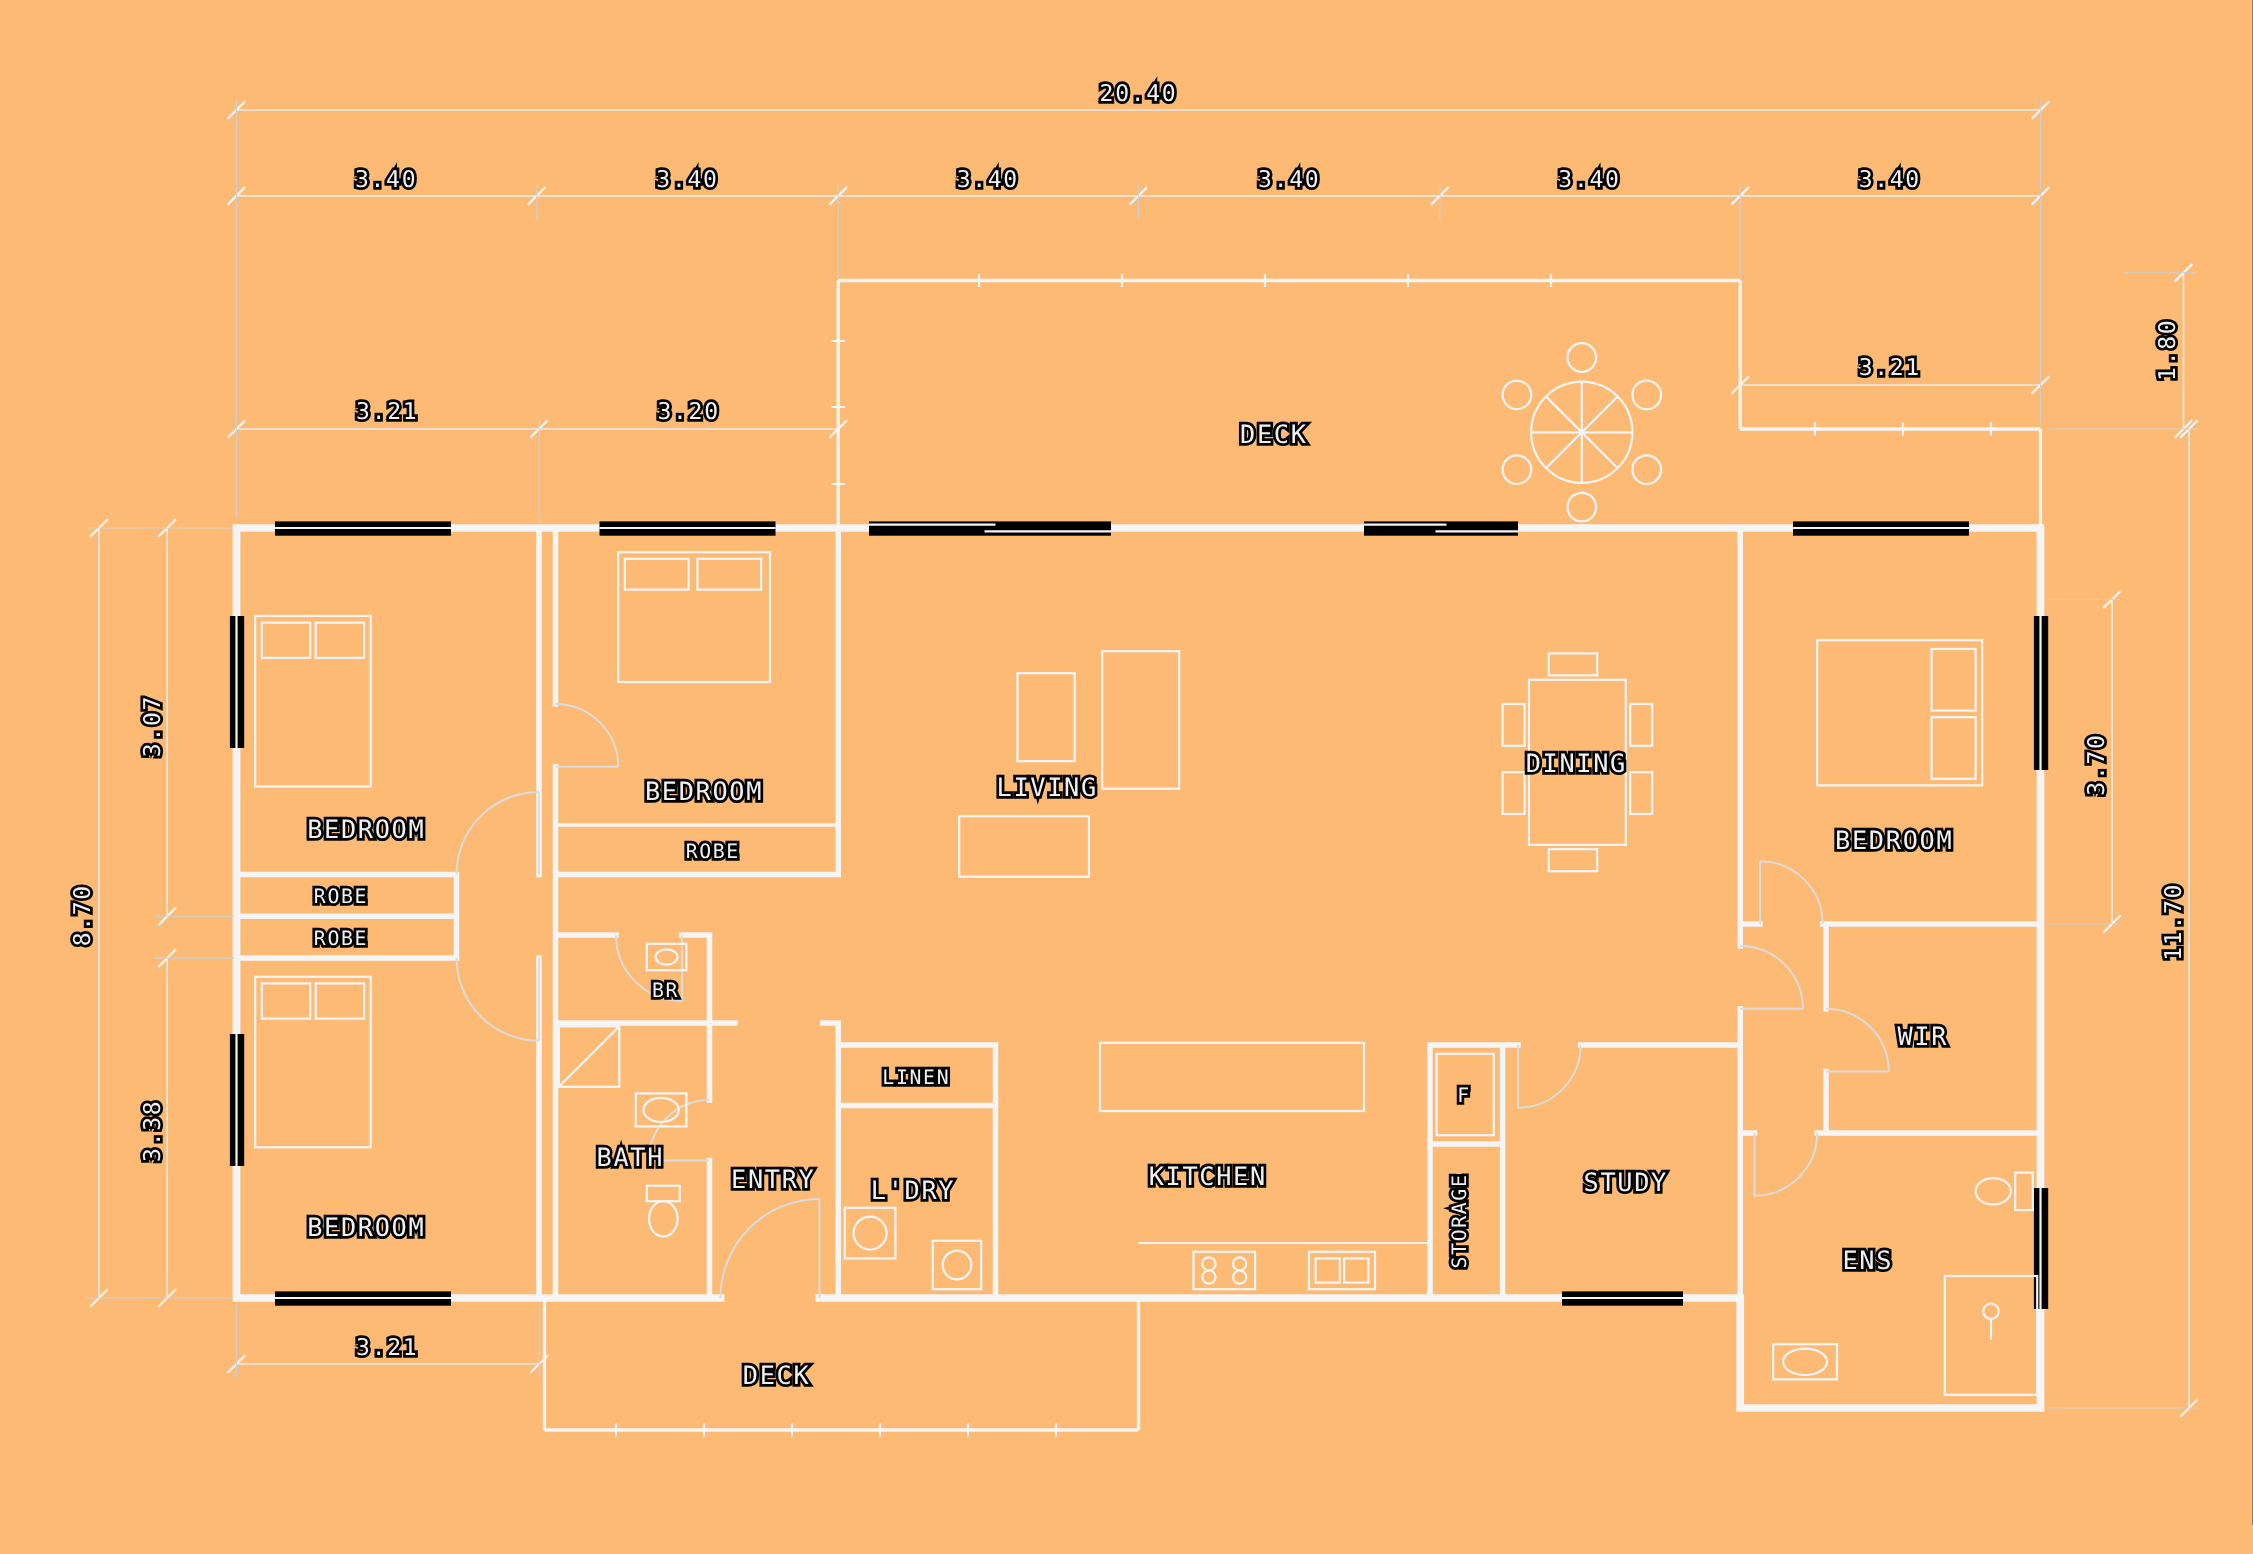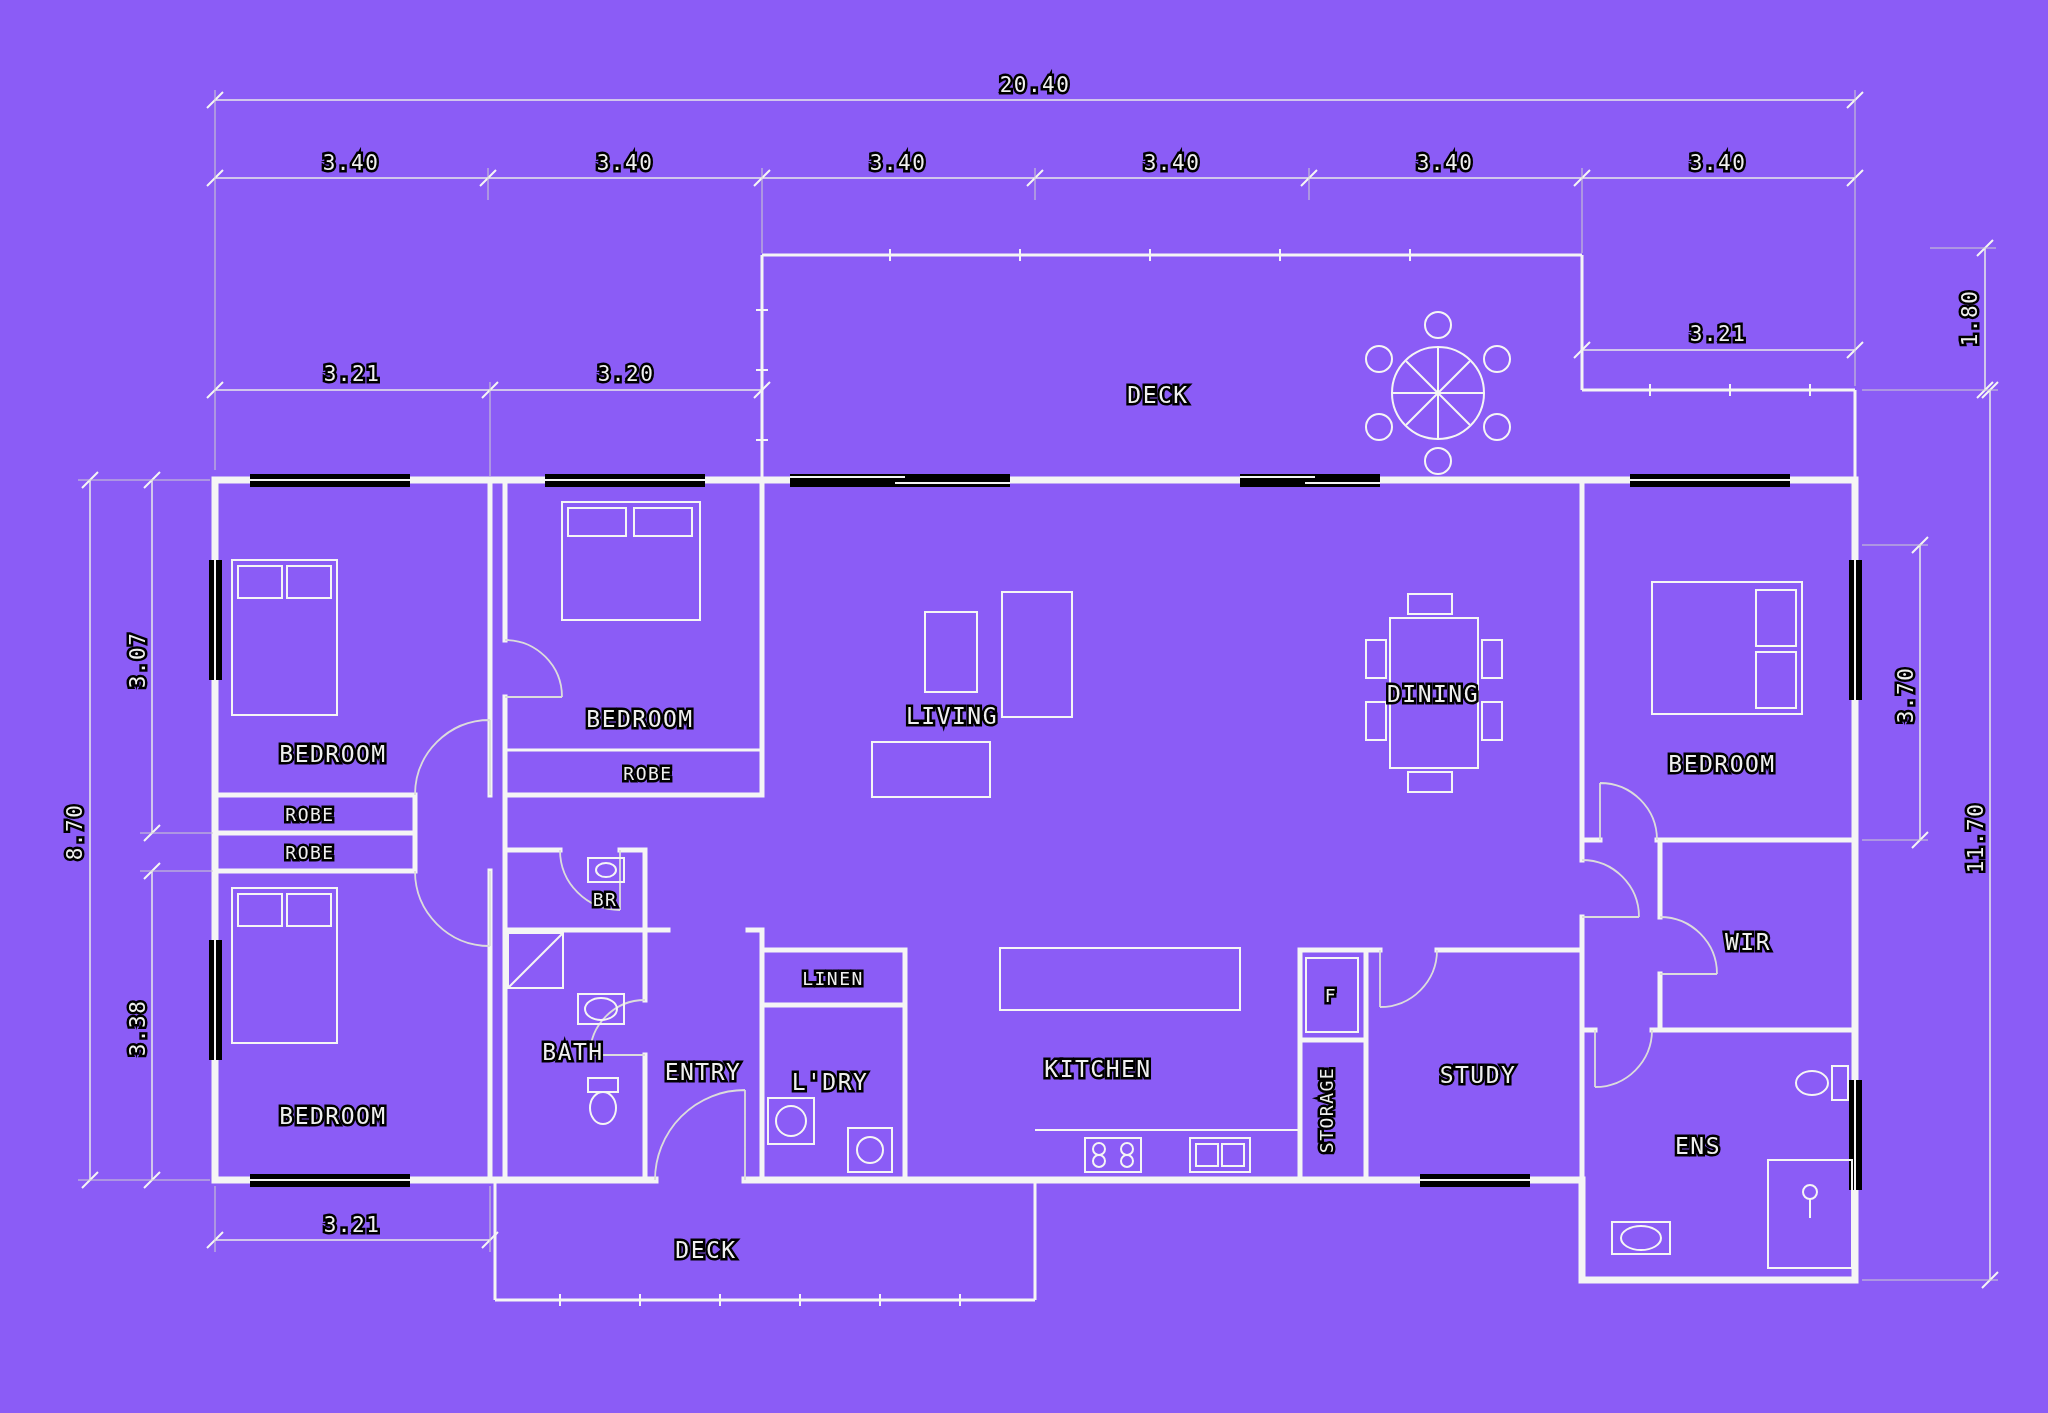--- a/index.html
+++ b/index.html
@@ -1,16 +1,16 @@
 <!DOCTYPE html>
 <html><head>
 <meta charset="utf-8">
 <style>
   html,body{margin:0;padding:0;background:#000;}
-  #stage{position:relative;width:2048px;height:1413px;background:#8b5cf6;overflow:hidden;}
+  #stage{position:relative;width:2048px;height:1413px;background:#fdba74;overflow:hidden;}
   svg{display:block;}
   .t{fill:#f0f0f0;font-family:"DejaVu Sans Mono","Liberation Mono",monospace;text-anchor:middle;
      paint-order:stroke;stroke:#000;stroke-width:5px;letter-spacing:1.5px;}
   .dimt{font-size:21px;}
   .roomt{font-size:23px;}
   .smallt{font-size:18px;}
   .wext{stroke:#f5f5f5;stroke-width:7;fill:none;stroke-linecap:square;}
   .wint{stroke:#f5f5f5;stroke-width:5;fill:none;stroke-linecap:square;}
   .wthin{stroke:#f5f5f5;stroke-width:3;fill:none;}
   .furn{stroke:#f5f5f5;stroke-width:2;fill:none;}

